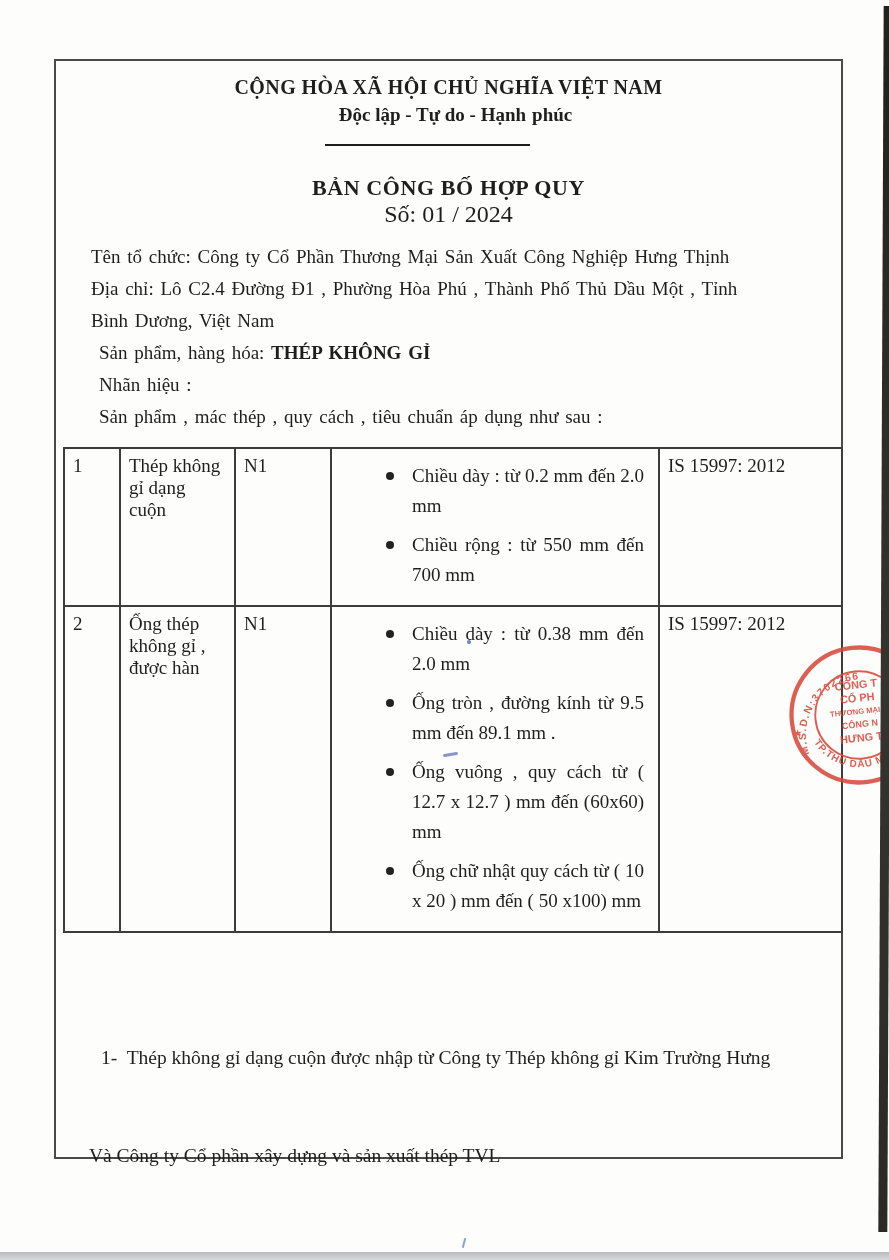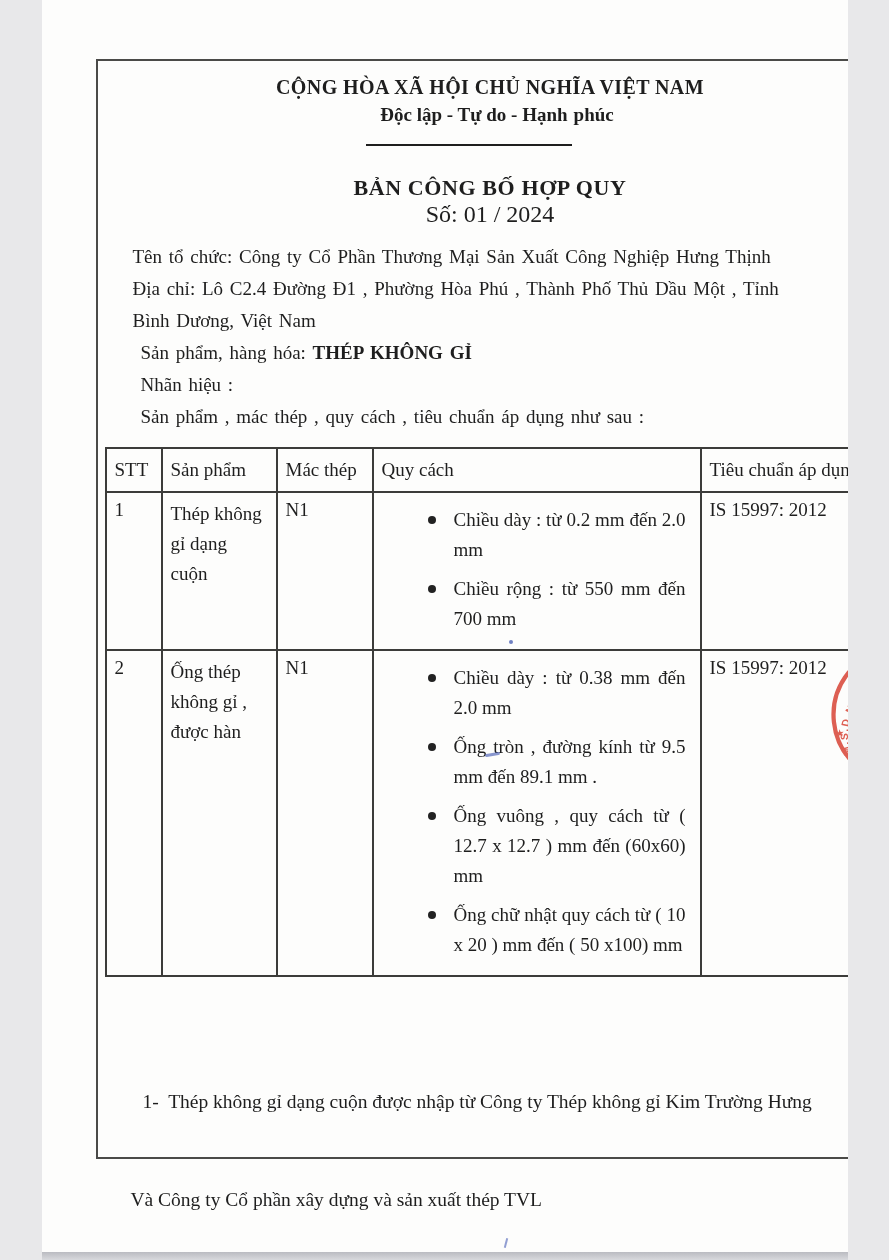--- a/index.html
+++ b/index.html
@@ -1,17 +1,17 @@
 <!DOCTYPE html>
 <html><head>
 <meta charset="utf-8">
 <style>
   html,body{margin:0;padding:0;background:#e8e8ea;}
   .page{
-    position:relative;width:806px;height:1260px;margin:0 auto;
+    position:relative;width:889px;height:1260px;margin:0 auto;
     background:#fdfdfc;overflow:hidden;
     font-family:"Liberation Serif","DejaVu Serif",serif;
     color:#1e1e1e;
   }
   .frame{
     position:absolute;left:54px;top:59px;width:789px;height:1100px;
     border:2px solid #4a4a48;box-sizing:border-box;
     padding-top:15px;background:transparent;
   }
   
@@ -31,21 +31,21 @@
   table.spec{
     border-collapse:collapse;table-layout:fixed;
     margin:14px 0 0 7px;width:778px;
     font-size:19px;
   }
   table.spec th,table.spec td{
     border:2px solid #3c3c3a;padding:6px 8px;vertical-align:top;
     font-weight:normal;text-align:left;
   }
   table.spec th{height:30px;vertical-align:middle;}
-  td.product{text-align:justify;padding:12px 10px 6px 12px;line-height:30px;}
+  td.product{text-align:justify;padding:12px 10px 6px 12px;line-height:22px;}
   td.grade{text-align:center;padding-top:12px;}
   td.stt{text-align:center;padding-top:12px;}
   td.standard{padding-top:12px;padding-left:10px;margin-top:42px;}
   td.specs{padding:4px 6px 4px 0;margin-left:32px;}
   ul.speclist{margin:6px 0 0 0;padding:0 6px 0 44px;list-style:none;}
   ul.speclist li{
     position:relative;padding-left:28px;margin-bottom:9px;
     text-align:justify;line-height:30px;
   }
   ul.speclist li::before{
@@ -101,27 +101,20 @@
 
     <table class="spec">
       <colgroup>
         <col style="width:56px">
           <col style="width:115px">
           <col style="width:96px">
           <col style="width:328px">
           <col style="width:183px">
       </colgroup>
       <tbody>
-          <tr>
-        <th>STT</th>
-        <th>Sản phẩm</th>
-        <th>Mác thép</th>
-        <th>Quy cách</th>
-        <th>Tiêu chuẩn áp dụng</th>
-      </tr>
       <tr style="height:96px;">
         <td class="stt">1</td>
         <td class="product">Thép không gỉ dạng cuộn</td>
         <td class="grade">N1</td>
         <td class="specs">
           <ul class="speclist">
             <li>Chiều dày : từ 0.2 mm đến 2.0 mm</li>
             <li>Chiều rộng : từ 550 mm đến 700 mm</li>
           </ul>
         </td>

